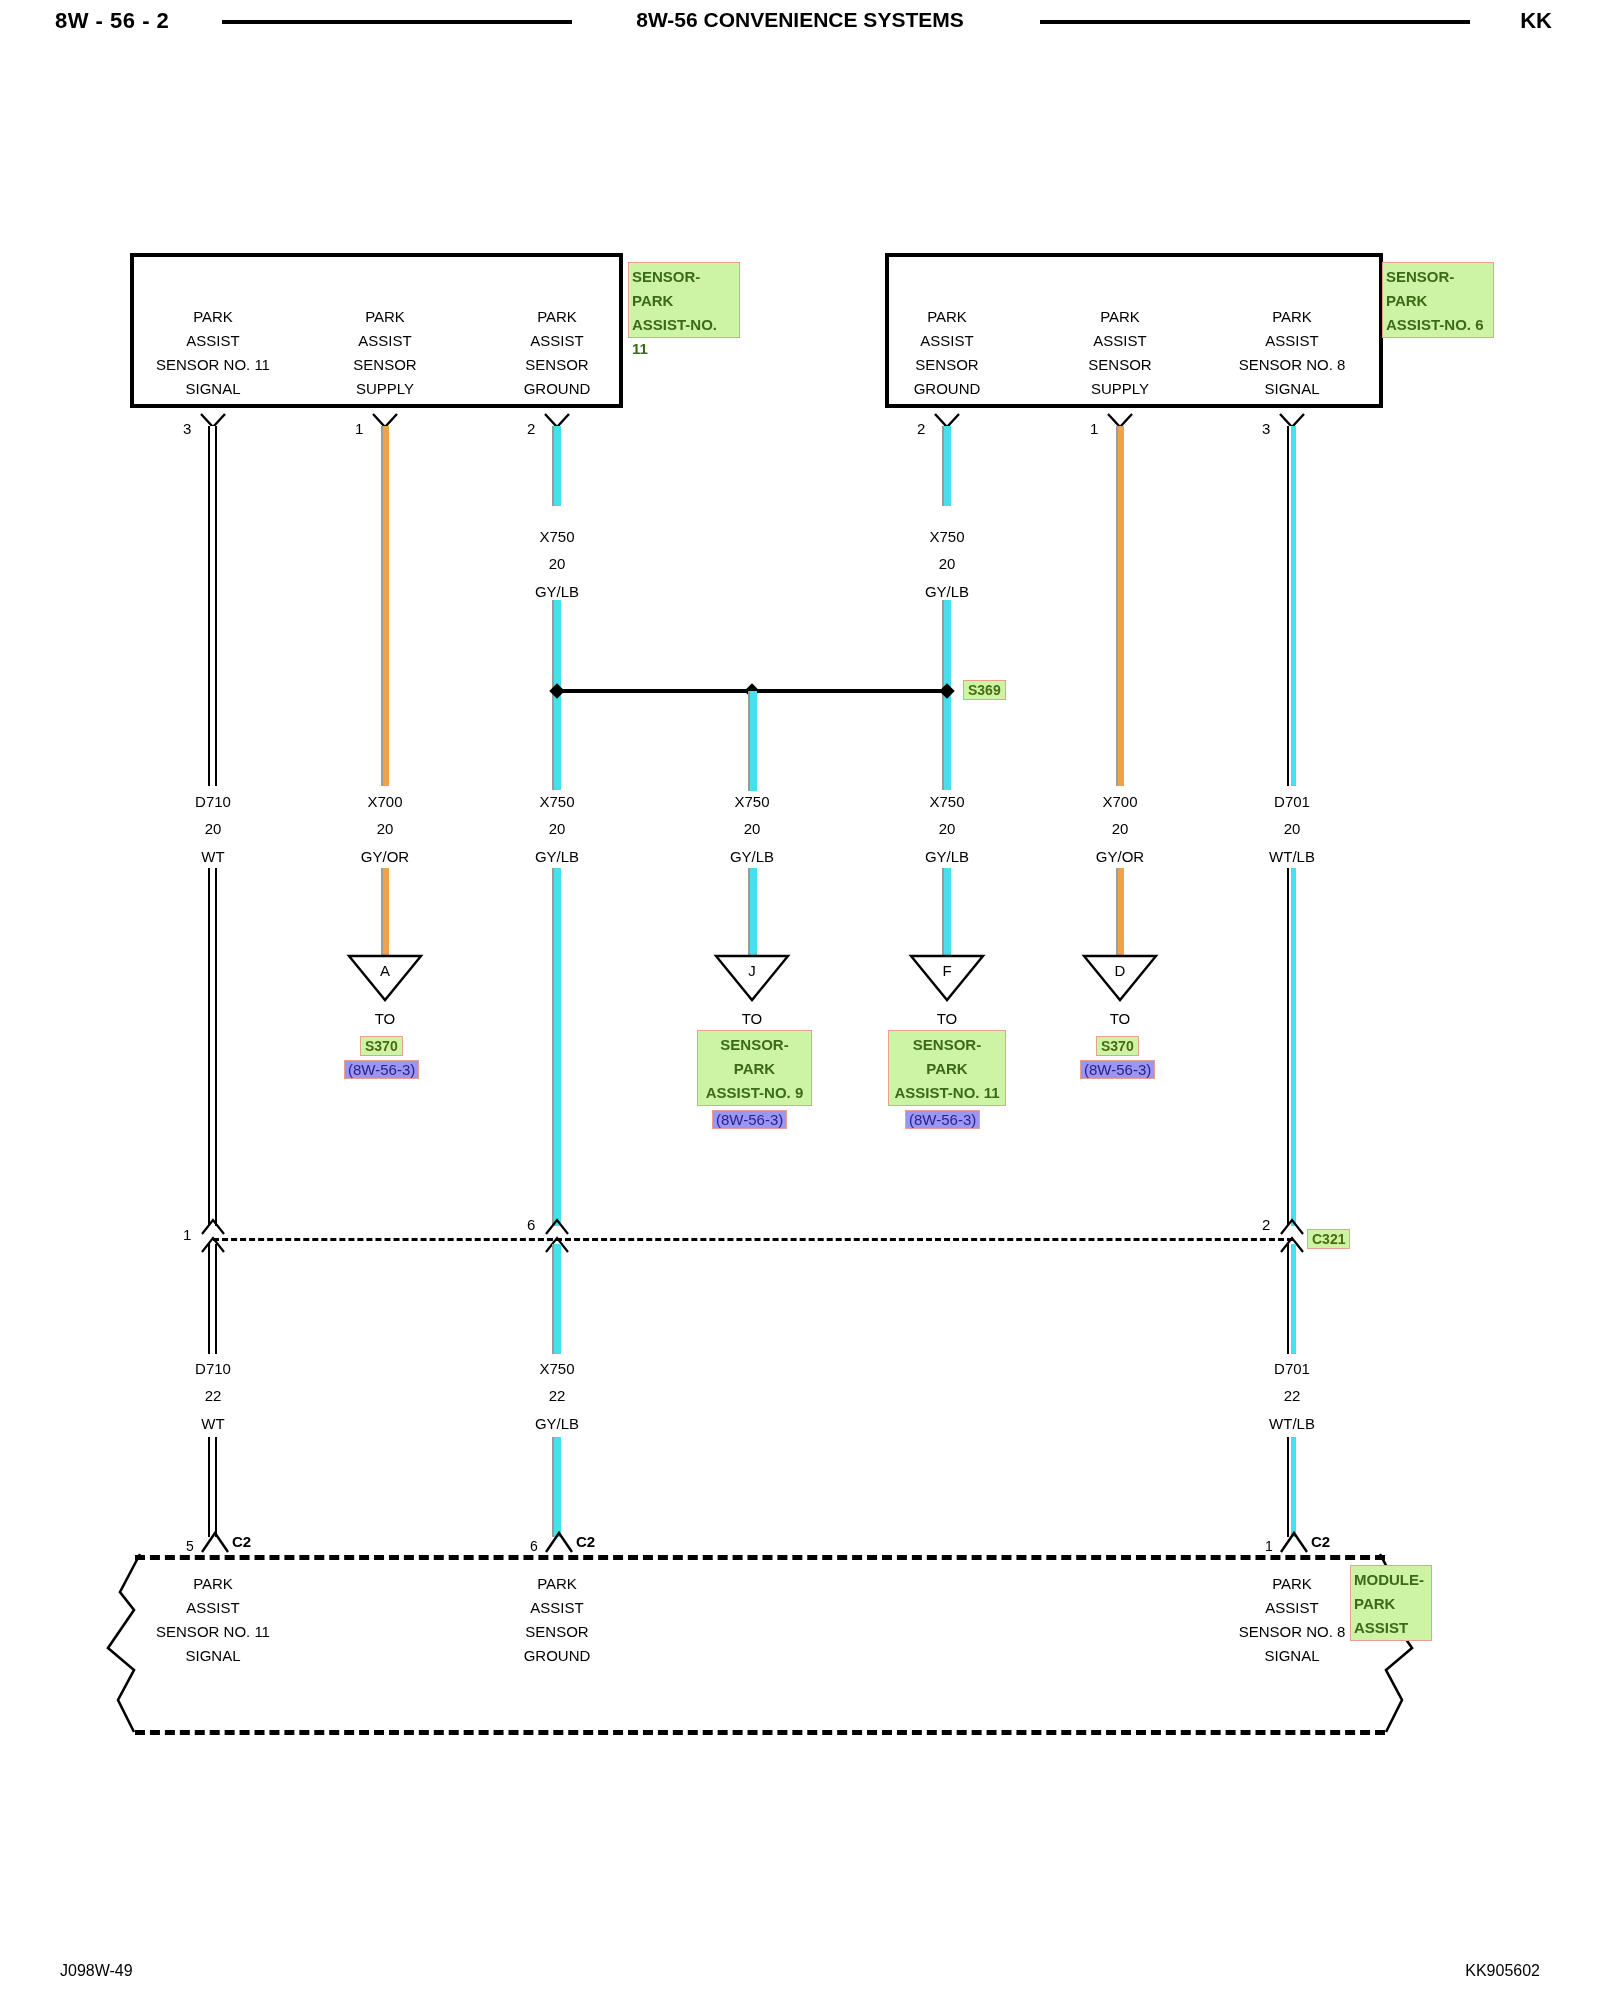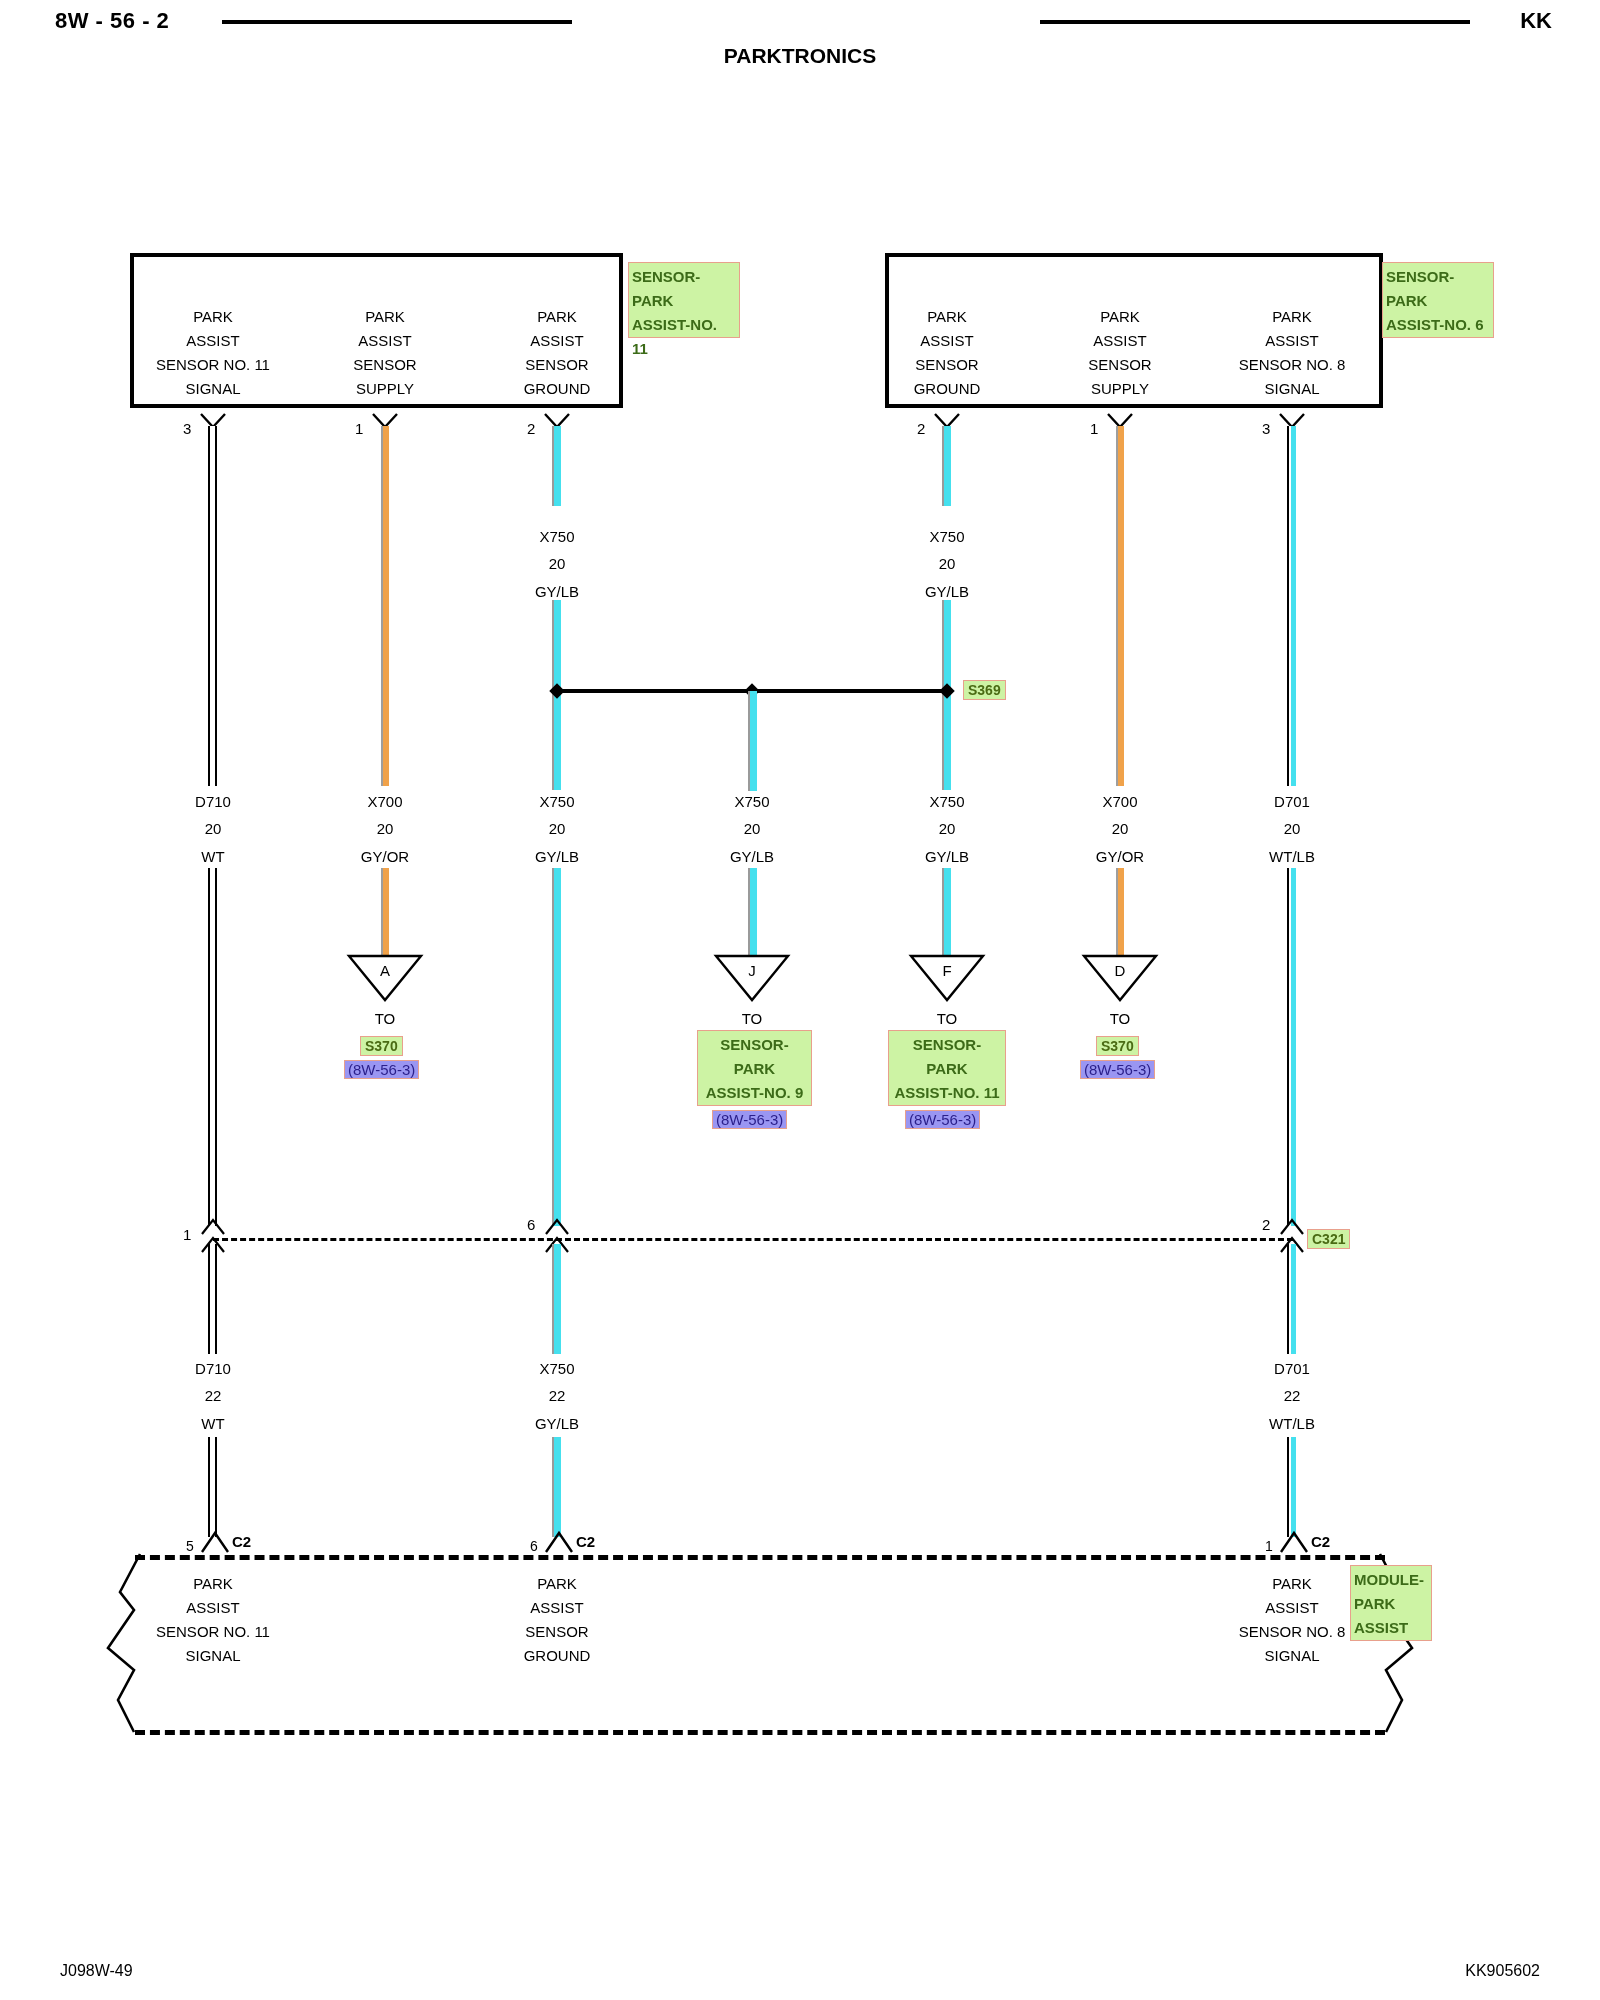--- a/index.html
+++ b/index.html
@@ -71,21 +71,21 @@
   .squig{position:absolute;}
 </style>
 </head>
 <body>
 
 <div class="page">
 
   <div class="hdr">
     <div class="hdr-left">8W - 56 - 2</div>
     <div class="hdr-rule l"></div>
-    <div class="hdr-sub">PARKTRONICS</div>
+    <div class="hdr-title">8W-56 CONVENIENCE SYSTEMS</div>
     <div class="hdr-rule r"></div>
     <div class="hdr-right">KK</div>
   </div>
 
   <div class="connbox" style="left:130px;top:253px;width:493px;height:155px;"></div>
 
   <div class="conn-col" style="left:213px;top:305px;width:200px;">
     <div>PARK</div>
     <div>ASSIST</div>
     <div>SENSOR NO. 11</div>

